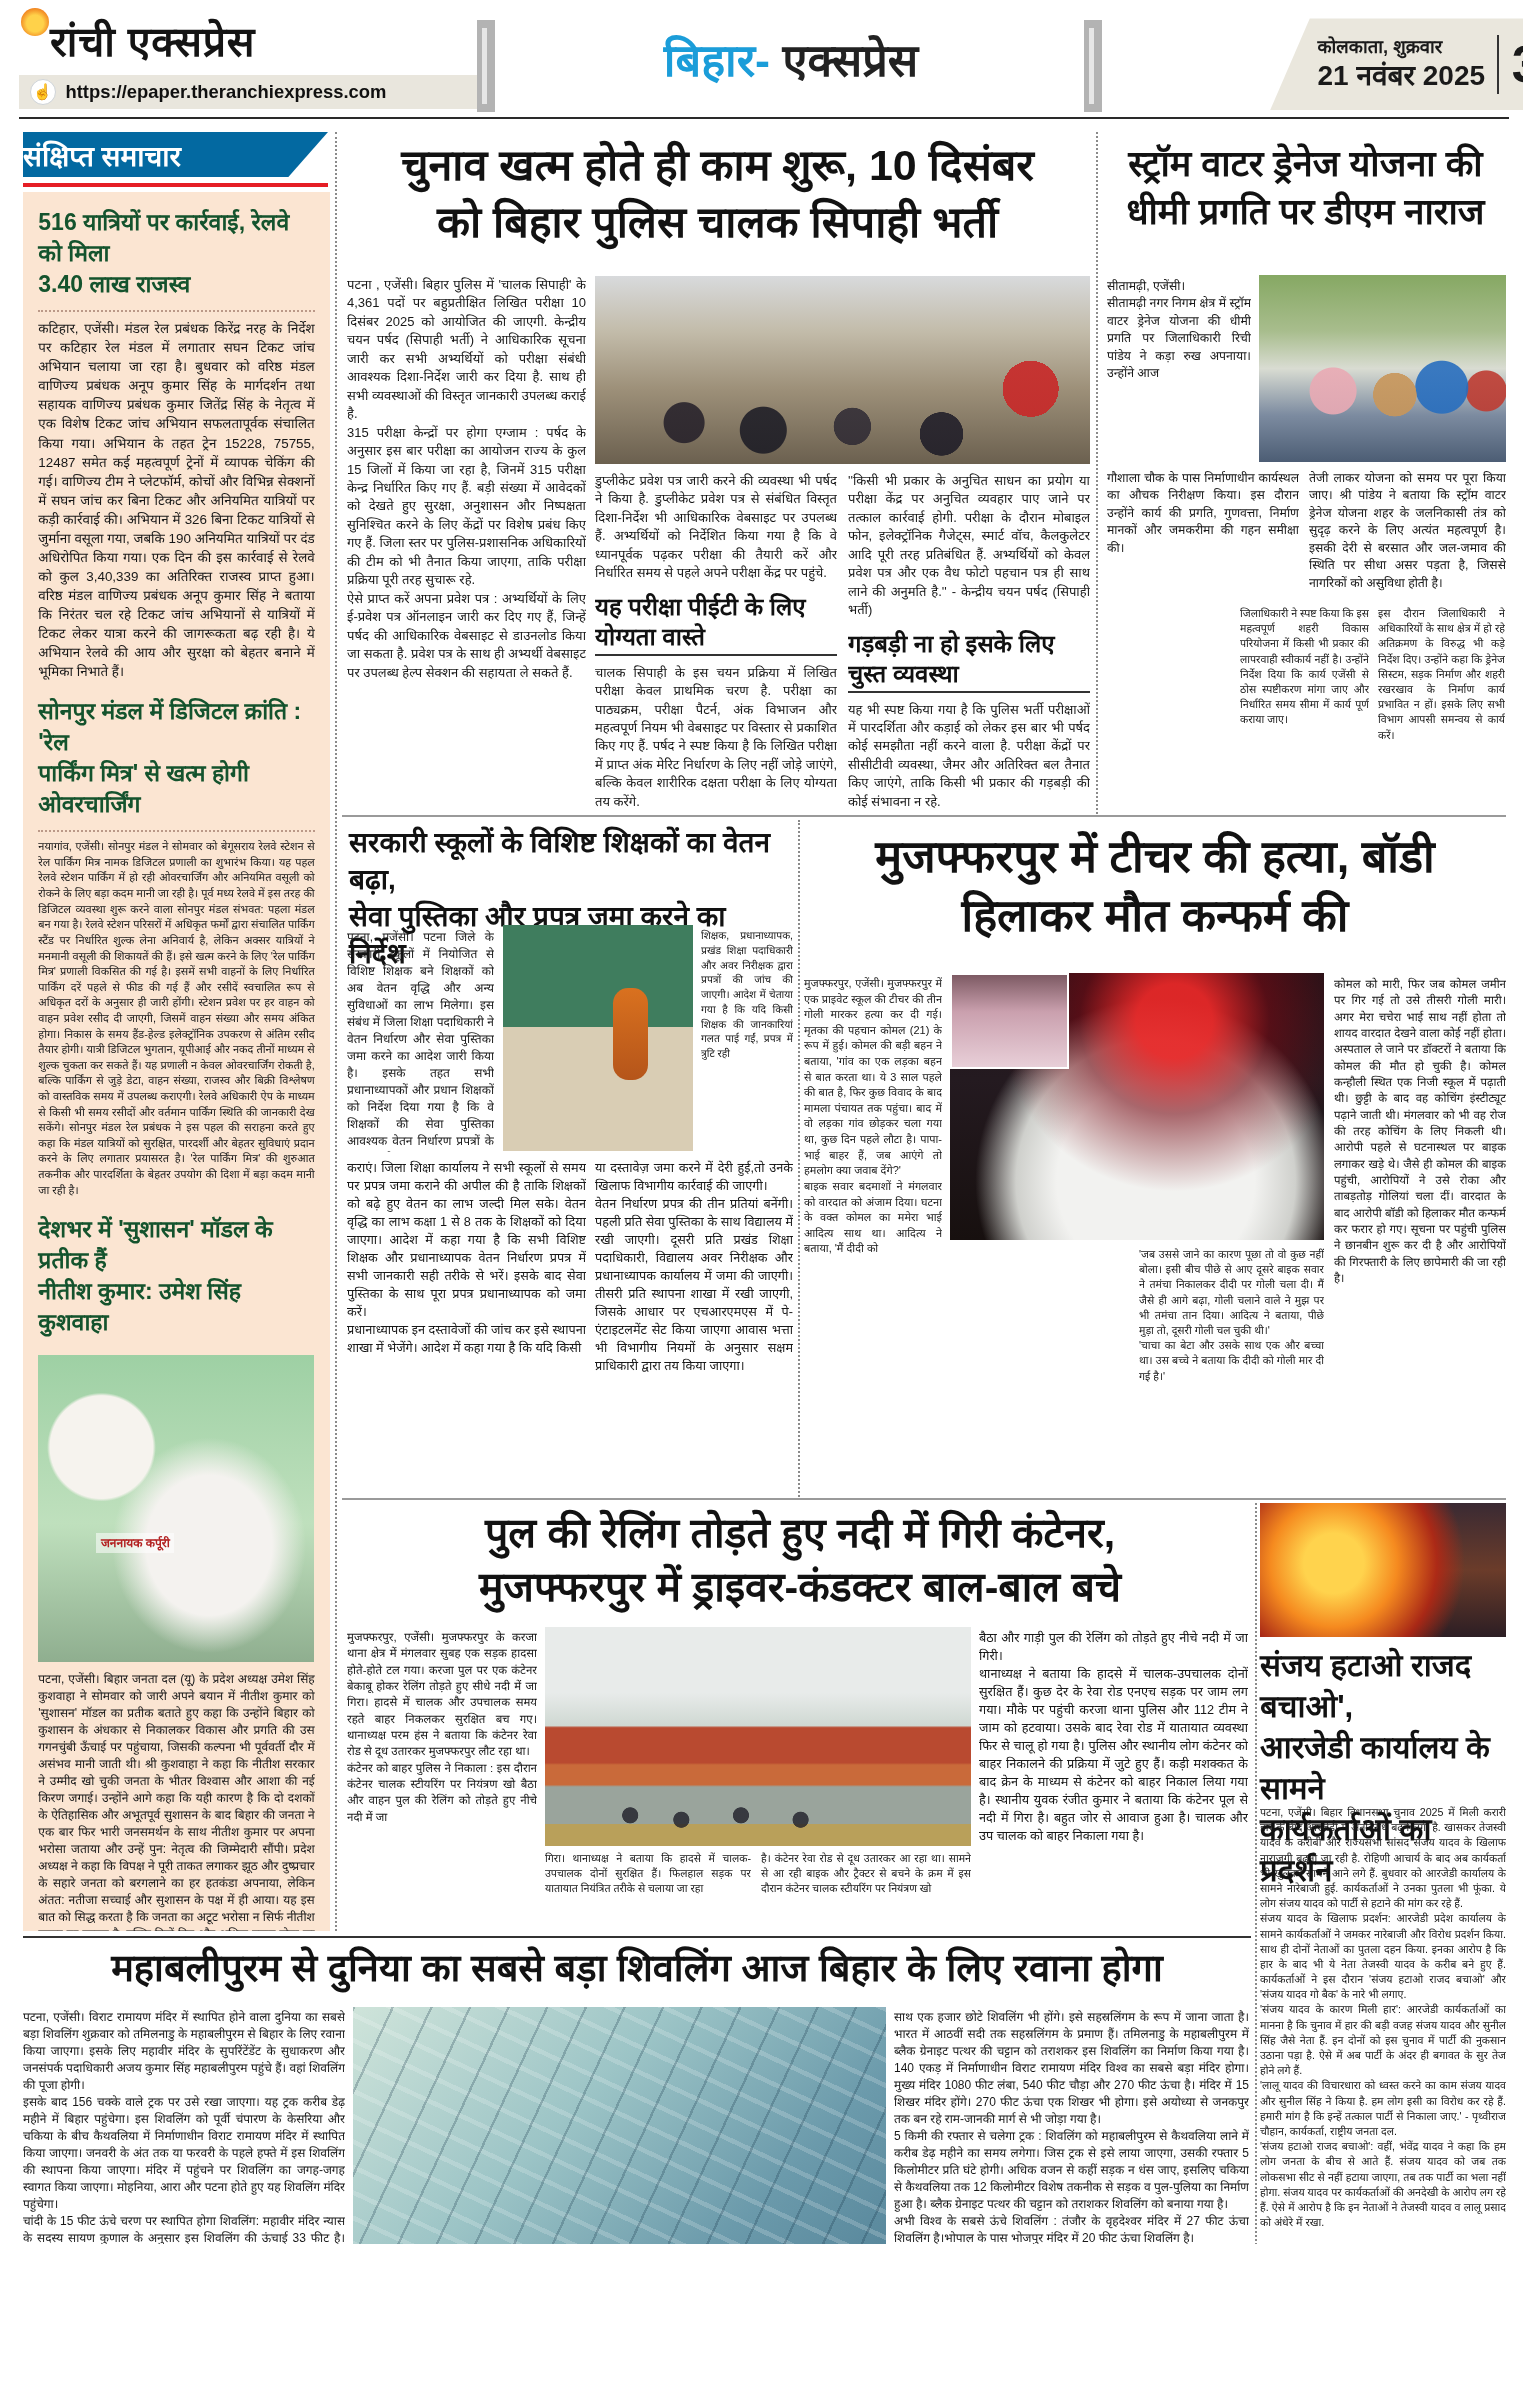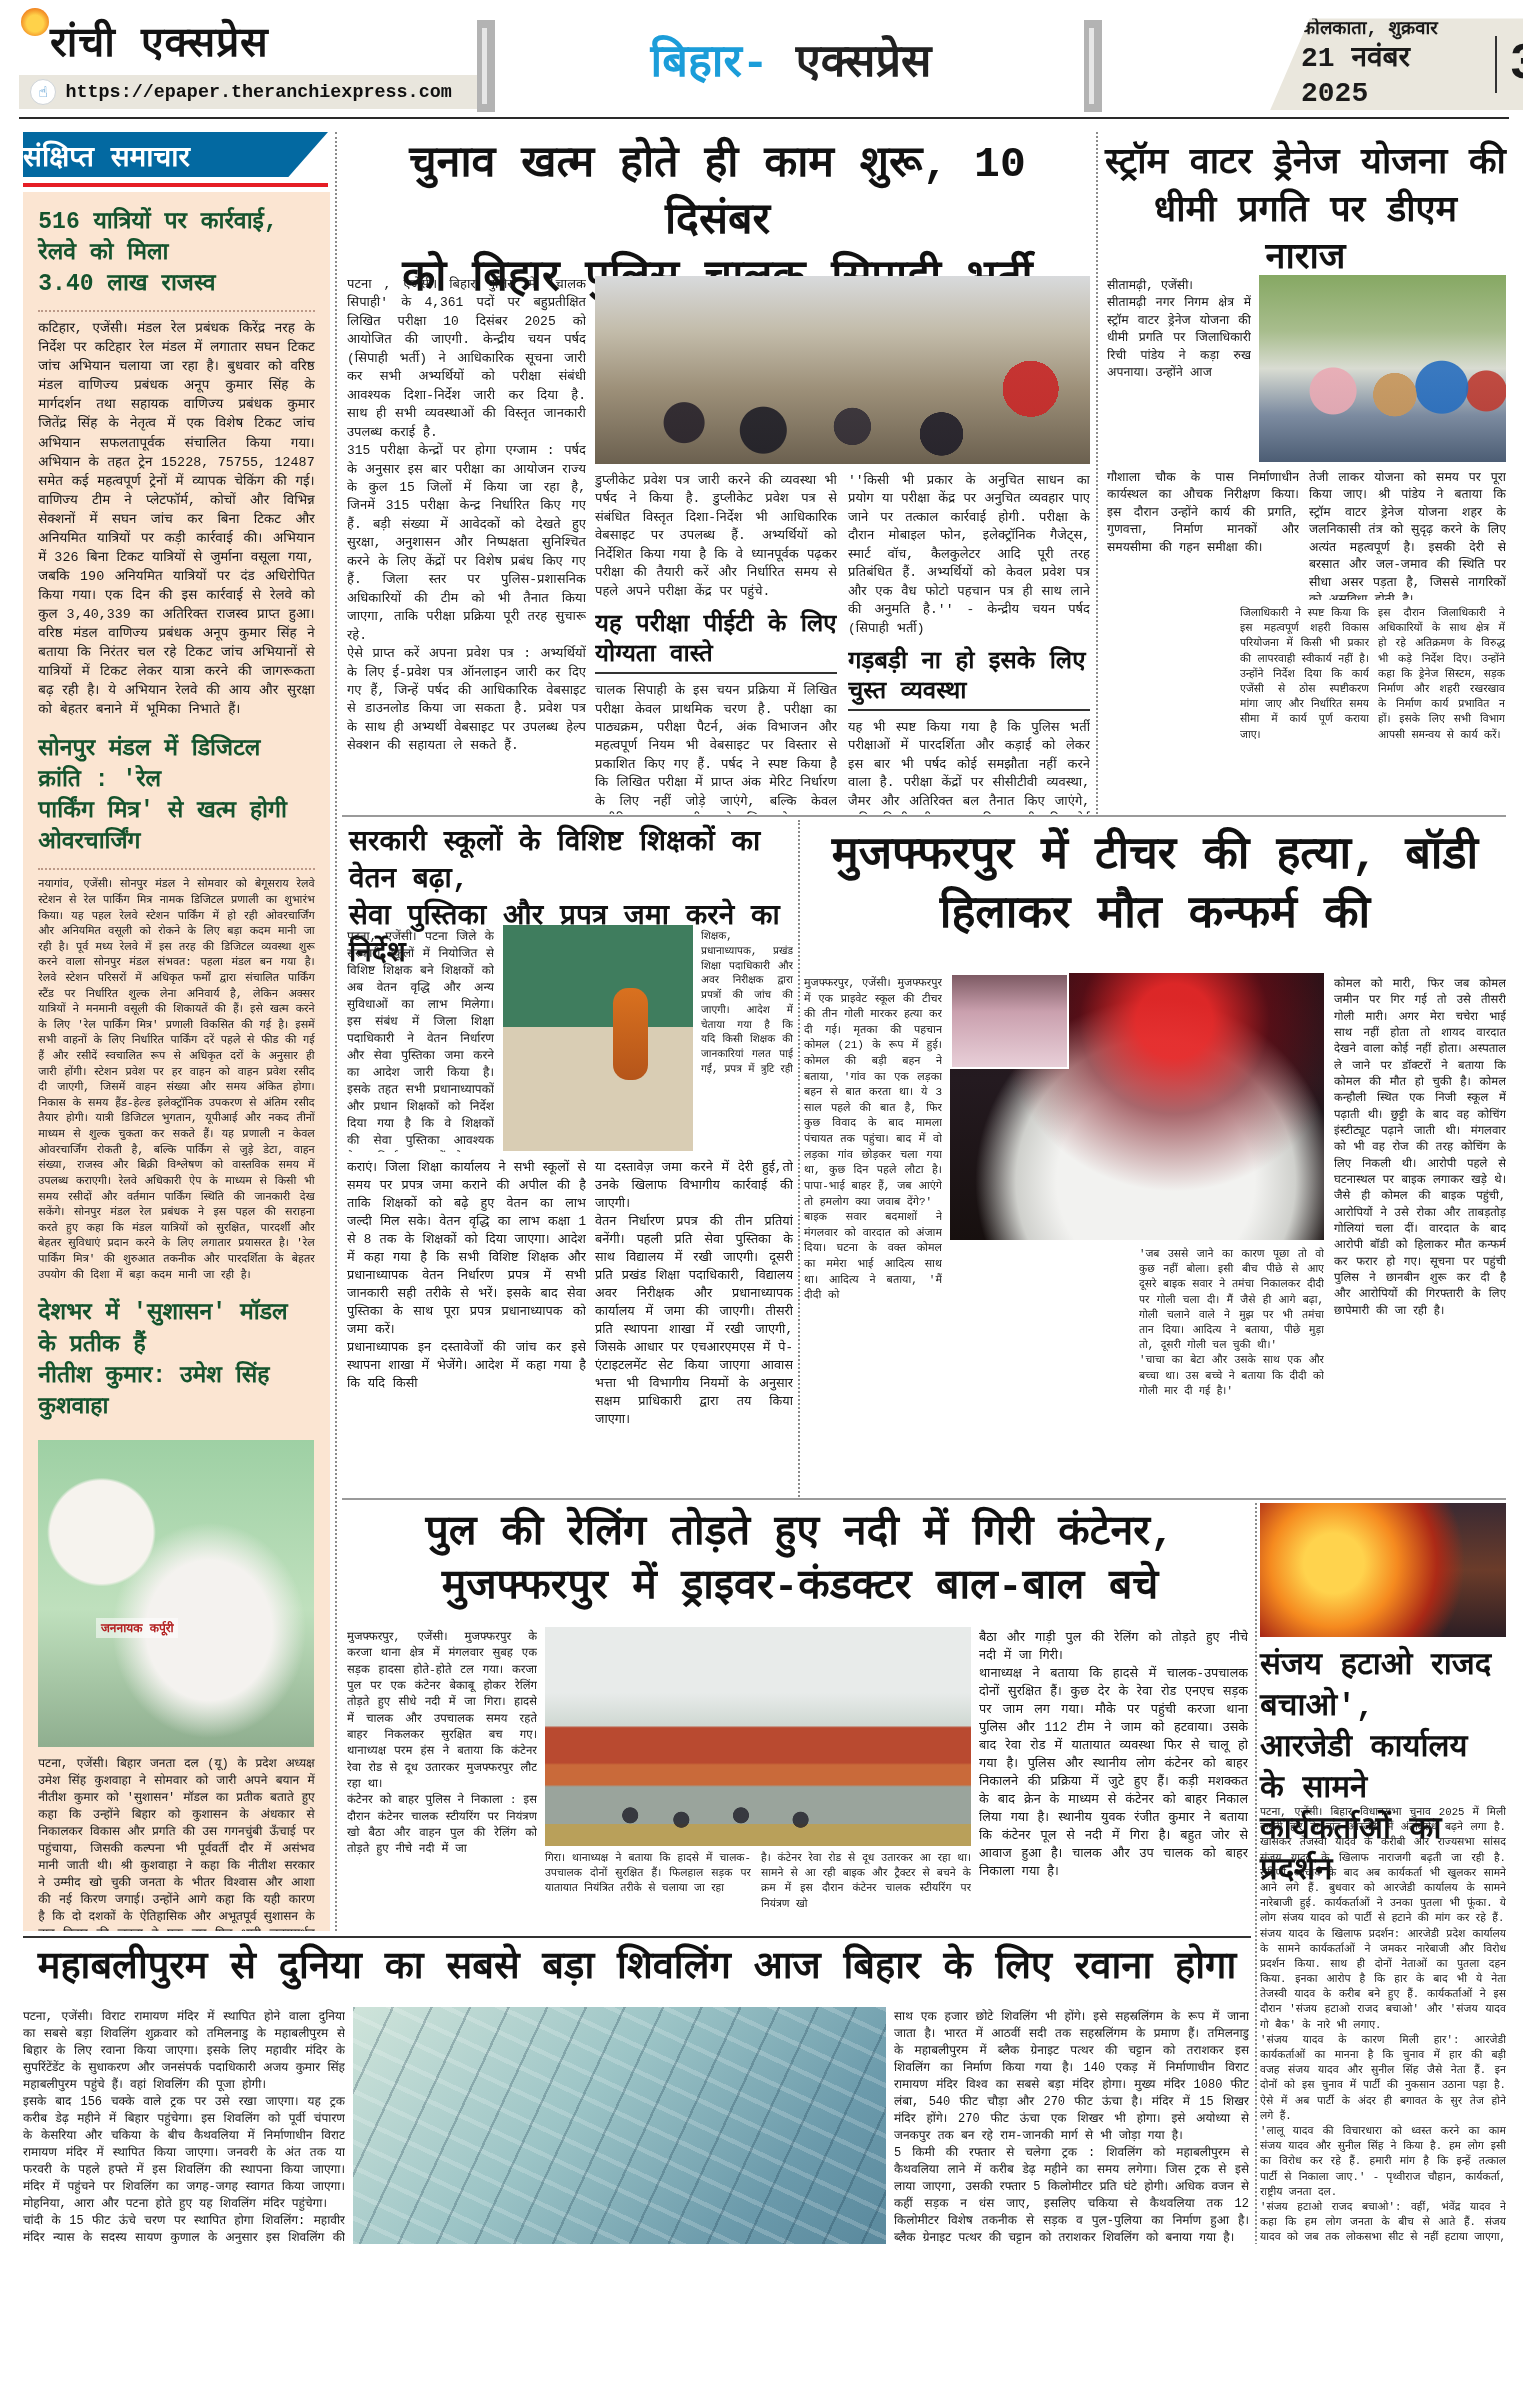--- a/index.html
+++ b/index.html
@@ -1,17 +1,17 @@
 <!DOCTYPE html>
 <html style="font-size:12.3px"><head>
 <meta charset="utf-8">
 <style>
   html,body{margin:0;padding:0;background:#ffffff;}
   .page{position:relative;width:1523px;height:2244px;background:#ffffff;
-        font-family:Liberation Mono, monospace;color:#1a1a1a;overflow:hidden;}
+        font-family:Liberation Sans, sans-serif;color:#1a1a1a;overflow:hidden;}
   .abs{position:absolute;}
   .clip{overflow:hidden;}
   .body-txt{white-space:pre-line;text-align:justify;line-height:1.42;color:#181818;}
   .headline{white-space:pre-line;font-weight:800;color:#121212;line-height:1.32;}
   .center{text-align:center;}
   .subhead{font-weight:800;font-size:24px;color:#111;border-bottom:2.3px solid #333;
            padding-bottom:2px;margin-bottom:7.7px;line-height:1.25;}
   .dotted-v{border-left:2.3px dotted #8a8a8a;width:0;}
   .rule-h{background:#9a9a9a;height:1.5px;}
   
@@ -165,21 +165,21 @@
 
   <div class="abs dotted-v" style="left:1096px;top:132px;height:682px;"></div>
 
   <div class="abs headline center" style="left:1104px;top:140px;width:403px;font-size:36px;">स्ट्रॉम वाटर ड्रेनेज योजना की
 धीमी प्रगति पर डीएम नाराज</div>
 
   <div class="abs clip body-txt" style="left:1107px;top:278px;width:144px;height:184px;font-size:12.3px;">सीतामढ़ी, एजेंसी।
 सीतामढ़ी नगर निगम क्षेत्र में स्ट्रॉम वाटर ड्रेनेज योजना की धीमी प्रगति पर जिलाधिकारी रिची पांडेय ने कड़ा रुख अपनाया। उन्होंने आज</div>
   <div class="abs photo photo-storm" style="left:1259px;top:275px;width:247px;height:187px;"></div>
 
-  <div class="abs clip body-txt" style="left:1107px;top:470px;width:192px;height:130px;font-size:12.3px;">गौशाला चौक के पास निर्माणाधीन कार्यस्थल का औचक निरीक्षण किया। इस दौरान उन्होंने कार्य की प्रगति, गुणवत्ता, निर्माण मानकों और समयसीमा की गहन समीक्षा की।</div>
+  <div class="abs clip body-txt" style="left:1107px;top:470px;width:192px;height:130px;font-size:12.3px;">गौशाला चौक के पास निर्माणाधीन कार्यस्थल का औचक निरीक्षण किया। इस दौरान उन्होंने कार्य की प्रगति, गुणवत्ता, निर्माण मानकों और जमकरीमा की गहन समीक्षा की।</div>
   <div class="abs clip body-txt" style="left:1309px;top:470px;width:197px;height:130px;font-size:12.3px;">तेजी लाकर योजना को समय पर पूरा किया जाए। श्री पांडेय ने बताया कि स्ट्रॉम वाटर ड्रेनेज योजना शहर के जलनिकासी तंत्र को सुदृढ़ करने के लिए अत्यंत महत्वपूर्ण है। इसकी देरी से बरसात और जल-जमाव की स्थिति पर सीधा असर पड़ता है, जिससे नागरिकों को असुविधा होती है।</div>
 
   <div class="abs clip body-txt" style="left:1240px;top:606px;width:129px;height:206px;font-size:10.7px;">जिलाधिकारी ने स्पष्ट किया कि इस महत्वपूर्ण शहरी विकास परियोजना में किसी भी प्रकार की लापरवाही स्वीकार्य नहीं है। उन्होंने निर्देश दिया कि कार्य एजेंसी से ठोस स्पष्टीकरण मांगा जाए और निर्धारित समय सीमा में कार्य पूर्ण कराया जाए।</div>
   <div class="abs clip body-txt" style="left:1378px;top:606px;width:127px;height:206px;font-size:10.7px;">इस दौरान जिलाधिकारी ने अधिकारियों के साथ क्षेत्र में हो रहे अतिक्रमण के विरुद्ध भी कड़े निर्देश दिए। उन्होंने कहा कि ड्रेनेज सिस्टम, सड़क निर्माण और शहरी रखरखाव के निर्माण कार्य प्रभावित न हों। इसके लिए सभी विभाग आपसी समन्वय से कार्य करें।</div>
 
   <div class="abs rule-h" style="left:342px;top:815px;width:1164px;"></div>
 
   <div class="abs headline" style="left:349px;top:825px;width:441px;font-size:28px;">सरकारी स्कूलों के विशिष्ट शिक्षकों का वेतन बढ़ा,
 सेवा पुस्तिका और प्रपत्र जमा करने का निर्देश</div>
 

